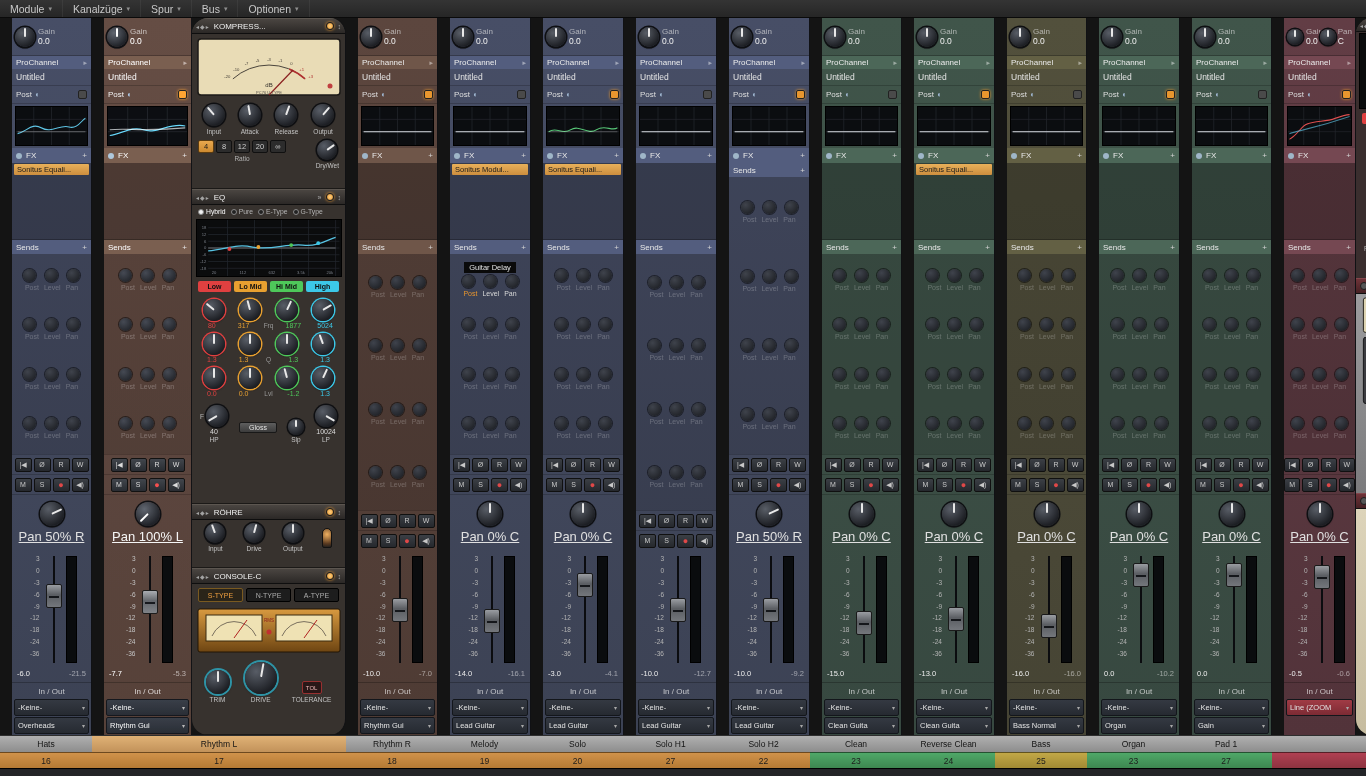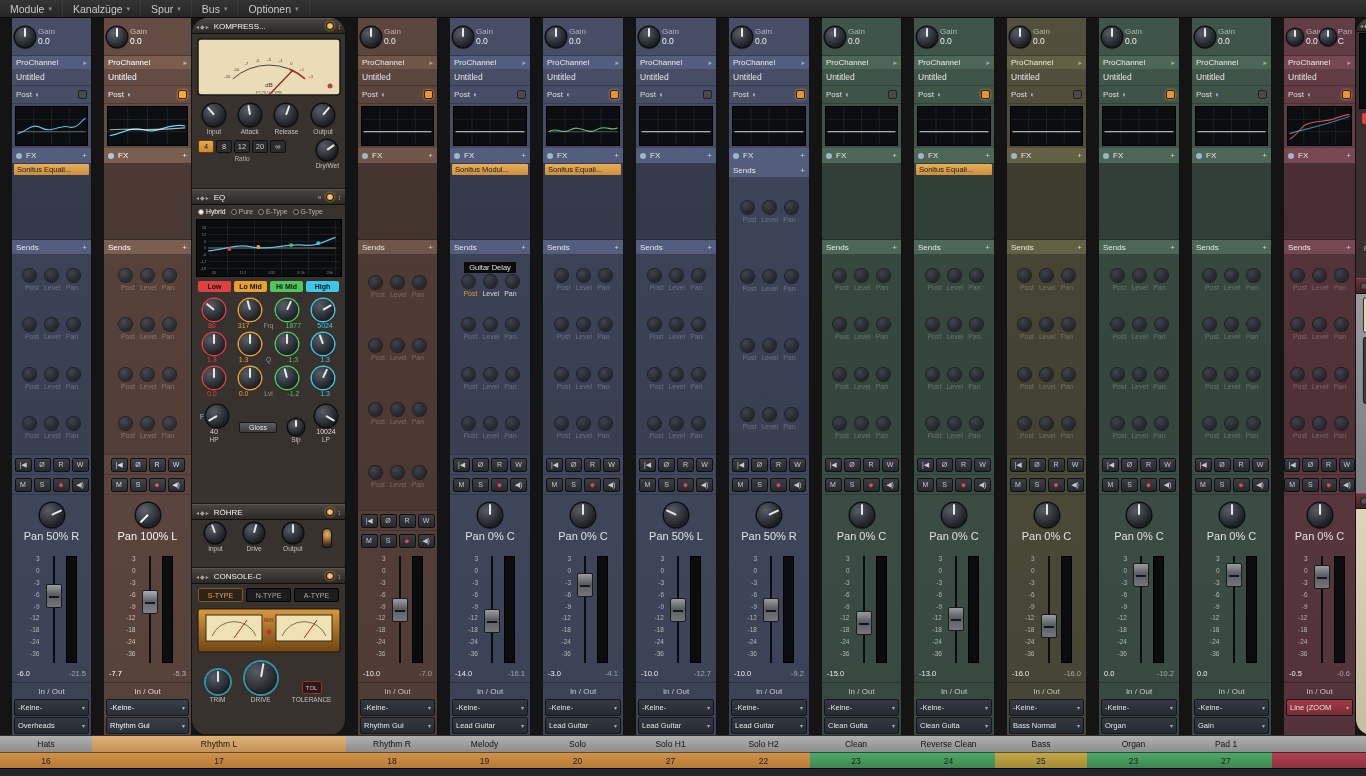--- a/index.html
+++ b/index.html
@@ -56,21 +56,21 @@
   .sknob{width:13px;height:13px;border-radius:50%;background:radial-gradient(circle at 35% 30%, #3f434c, #17191d);box-shadow:0 0 0 1px rgba(0,0,0,.5);}
   .send-labels{display:flex;gap:5px;color:rgba(255,255,255,.24);font-size:7px;}
   .send-slot.active .send-labels{color:#d8d8d8;}
   .send-slot.active .send-labels span:first-child{color:#e8962e;}
   .send-name{background:#0a0a0a;color:#e2e2e2;font-size:7.5px;padding:1px 5px;white-space:nowrap;}
   .btn-row{height:20px;display:flex;align-items:center;justify-content:center;gap:2px;border-top:1px solid rgba(0,0,0,.18);flex:none;}
   .cbtn{width:17px;height:14px;background:linear-gradient(#3b3f45,#25282d);border:1px solid #101010;border-radius:2px;
     color:#c8c8c8;font-size:7px;display:flex;align-items:center;justify-content:center;}
   .cbtn.rec{color:#e04848;font-size:9px;}
   .pan-row{height:56px;display:flex;flex-direction:column;align-items:center;justify-content:center;gap:3px;border-top:1px solid rgba(0,0,0,.18);flex:none;}
-  .pan-text{color:#e0e0e0;font-size:11px;white-space:nowrap;}
+  .pan-text{color:#e0e0e0;font-size:13px;white-space:nowrap;text-decoration:underline;}
   .fader-area{height:119px;display:flex;justify-content:center;gap:2px;padding:2px 0;flex:none;}
   .fader-scale{width:15px;display:flex;flex-direction:column;justify-content:space-between;align-items:flex-end;
     padding:4px 2px 10px 0;color:#b4b4b4;font-size:6.5px;line-height:6px;}
   .fader-track{width:20px;position:relative;}
   .fader-track::before{content:"";position:absolute;left:50%;top:4px;bottom:4px;width:2px;margin-left:-1px;background:#0b0c0f;}
   .fader-handle{position:absolute;left:2px;width:16px;height:24px;background:linear-gradient(#9a9da2,#5a5d62 45%,#74777c);
     border:1px solid #1a1a1a;border-radius:2px;}
   .fader-handle::after{content:"";position:absolute;left:2px;right:2px;top:11px;height:2px;background:#15171b;}
   .fader-meter{width:11px;background:#0a0c0e;border:1px solid #000;margin:4px 0;}
   .fader-vals{height:13px;display:flex;justify-content:space-between;padding:0 5px;color:#ececec;font-size:7.5px;flex:none;}
@@ -1352,26 +1352,20 @@
             <span class="cbtn">Ø</span>
             <span class="cbtn">R</span>
             <span class="cbtn">W</span>
           </div>
       <div class="btn-row">
             <span class="cbtn">M</span>
             <span class="cbtn">S</span>
             <span class="cbtn rec">●</span>
             <span class="cbtn">◀)</span>
           </div>
-      <div class="pan-row">
-        <span class="knob k24">
-              <span class="ptr" style="transform: rotate(-65deg);"></span>
-            </span>
-        <span class="pan-text">Pan 50% L</span>
-      </div>
       <div class="fader-area">
         <div class="fader-scale">
               <span>3</span>
               <span>0</span>
               <span>-3</span>
               <span>-6</span>
               <span>-9</span>
               <span>-12</span>
               <span>-18</span>
               <span>-24</span>

